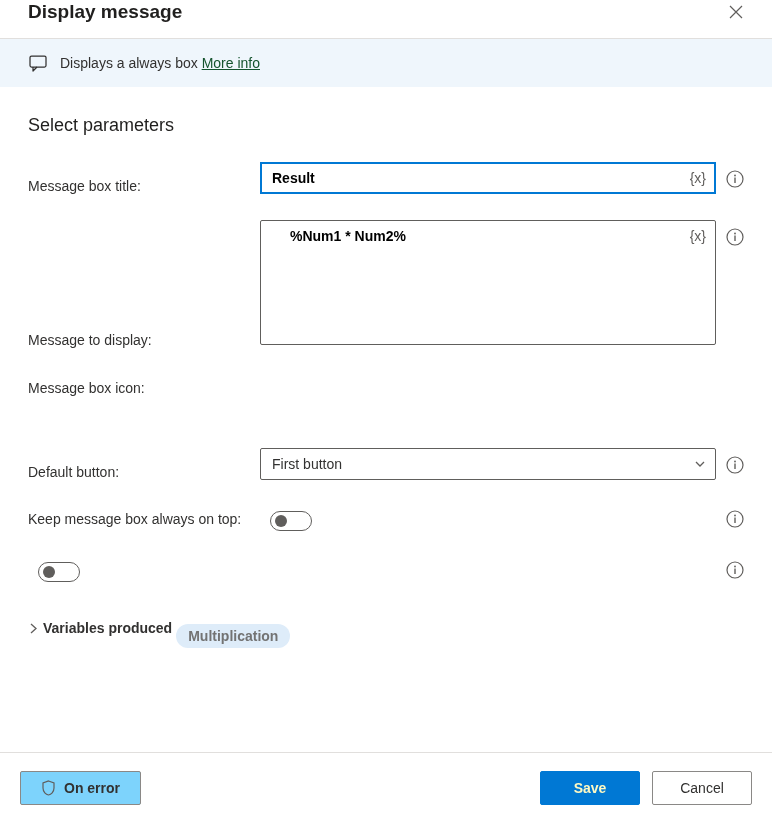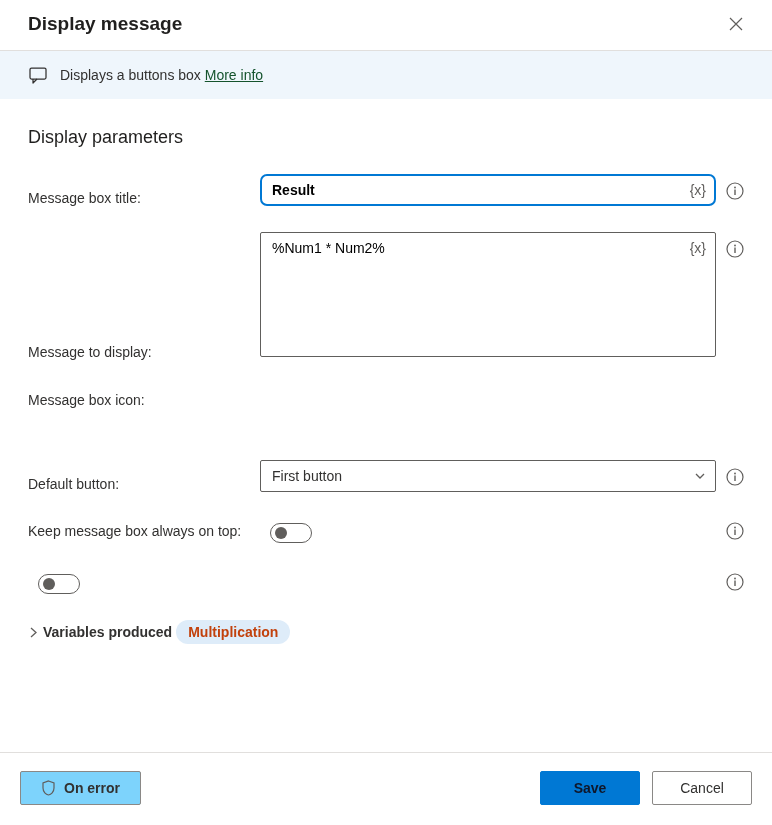--- a/index.html
+++ b/index.html
@@ -14,21 +14,21 @@
       background: #fff;
       width: 772px;
       height: 825px;
       display: flex;
       flex-direction: column;
     }
     .header {
       display: flex;
       align-items: center;
       justify-content: space-between;
-      padding: 12px 24px 14px 28px;
+      padding: 0 24px 14px 28px;
       border-bottom: 1px solid #e1dfdd;
     }
     .header-title {
       font-size: 19px;
       font-weight: 600;
       color: #201f1e;
     }
     .close-btn {
       cursor: pointer;
       width: 24px;
@@ -79,44 +79,44 @@
       align-items: flex-start;
       gap: 10px;
     }
     .text-input-wrapper {
       position: relative;
       flex: 1;
     }
     .text-input {
       width: 100%;
       border: 1px solid #605e5c;
-      border-radius: 7px;
+      border-radius: 0;
       padding: 7px 32px 7px 11px;
       font-size: 14px;
       font-family: inherit;
       outline: none;
     }
     .text-input.focused {
       border: 2px solid #0078d4;
       padding: 6px 31px 6px 10px;
     }
     .text-input.bold {
       font-weight: 600;
     }
     .textarea-input {
       width: 100%;
       border: 1px solid #605e5c;
       border-radius: 2px;
-      padding: 7px 32px 7px 11px;
+      padding: 7px 32px 7px 29px;
       font-size: 14px;
       font-family: inherit;
       outline: none;
       resize: none;
       height: 125px;
-      font-weight: 400;
+      font-weight: 700;
     }
     .var-token {
       position: absolute;
       right: 10px;
       top: 8px;
       font-size: 14px;
       color: #605e5c;
       cursor: pointer;
       font-weight: 400;
     }
@@ -187,25 +187,26 @@
     }
     .expand-chevron {
       display: inline-flex;
     }
     .variables-label {
       font-weight: 600;
       font-size: 14px;
     }
     .variable-badge {
       background: #deecf9;
-      color: #c2410c;
+      color: #737373;
       padding: 4px 12px;
       border-radius: 12px;
       font-size: 14px;
       font-weight: 600;
+      margin-top: 16px;
     }
     .footer {
       border-top: 1px solid #e1dfdd;
       padding: 18px 20px 20px 20px;
       display: flex;
       align-items: center;
       justify-content: space-between;
     }
     .btn {
       padding: 8px 20px;
@@ -221,21 +222,21 @@
     }
     .btn-secondary {
       background: #7dd3fc;
       border: 1px solid #8a8886;
       color: #323130;
       font-weight: 600;
     }
     .btn-primary {
       background: #0078d4;
       border: 1px solid #0078d4;
-      color: #0f172a;
+      color: #fef9c3;
       font-weight: 600;
     }
     .btn-default {
       background: #fff;
       border: 1px solid #8a8886;
       color: #323130;
     }
     .footer-right {
       display: flex;
       gap: 12px;
@@ -252,26 +253,26 @@
       </svg>
   </div>
 </div>
 
 <div class="info-banner">
   <svg width="20" height="20" viewBox="0 0 20 20">
       <rect x="2" y="3" width="16" height="11" rx="1.5" stroke="#323130" stroke-width="1.25" fill="none"></rect>
       <path d="M5 14 L5 18 L9 14" stroke="#323130" stroke-width="1.25" fill="none" stroke-linejoin="round"></path>
     </svg>
   <span>
-    <span>Displays a buttons box </span><a>More info</a>
+    <span>Displays a always box </span><a>More info</a>
   </span>
 </div>
 
 <div class="content">
-  <div class="section-title">Display parameters</div>
+  <div class="section-title">Select parameters</div>
 
   <div class="form-row">
     <div class="form-label">Message box title:</div>
     <div class="form-field">
       <div class="text-input-wrapper">
         <input class="text-input focused bold" value="Result" style="">
         <span class="var-token">{x}</span>
       </div>
       <svg class="info-icon" viewBox="0 0 18 18">
           <circle cx="9" cy="9" r="8" stroke="#605e5c" stroke-width="1.2" fill="none"></circle>

